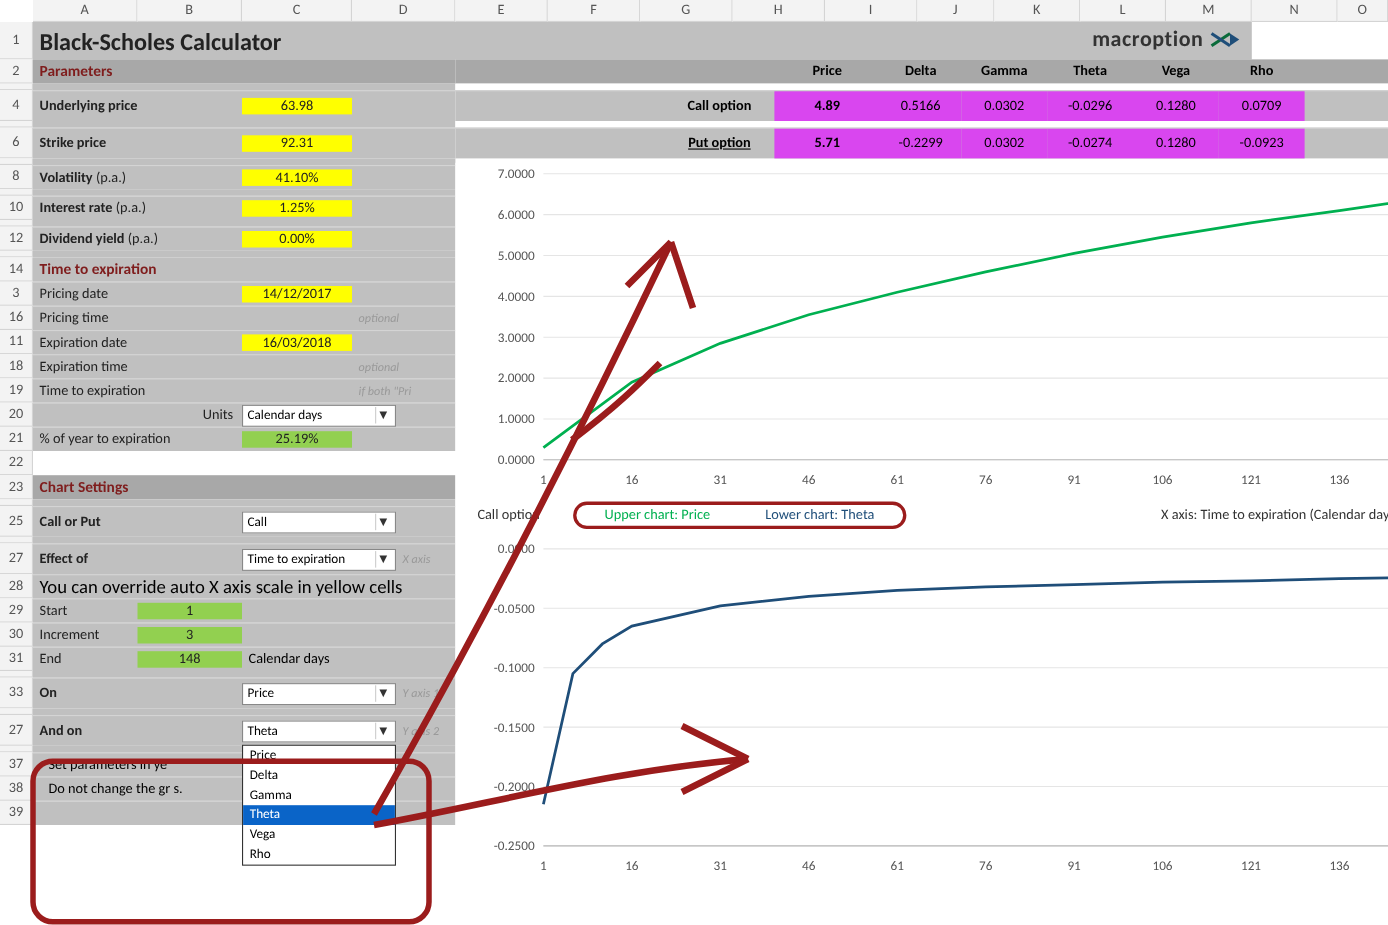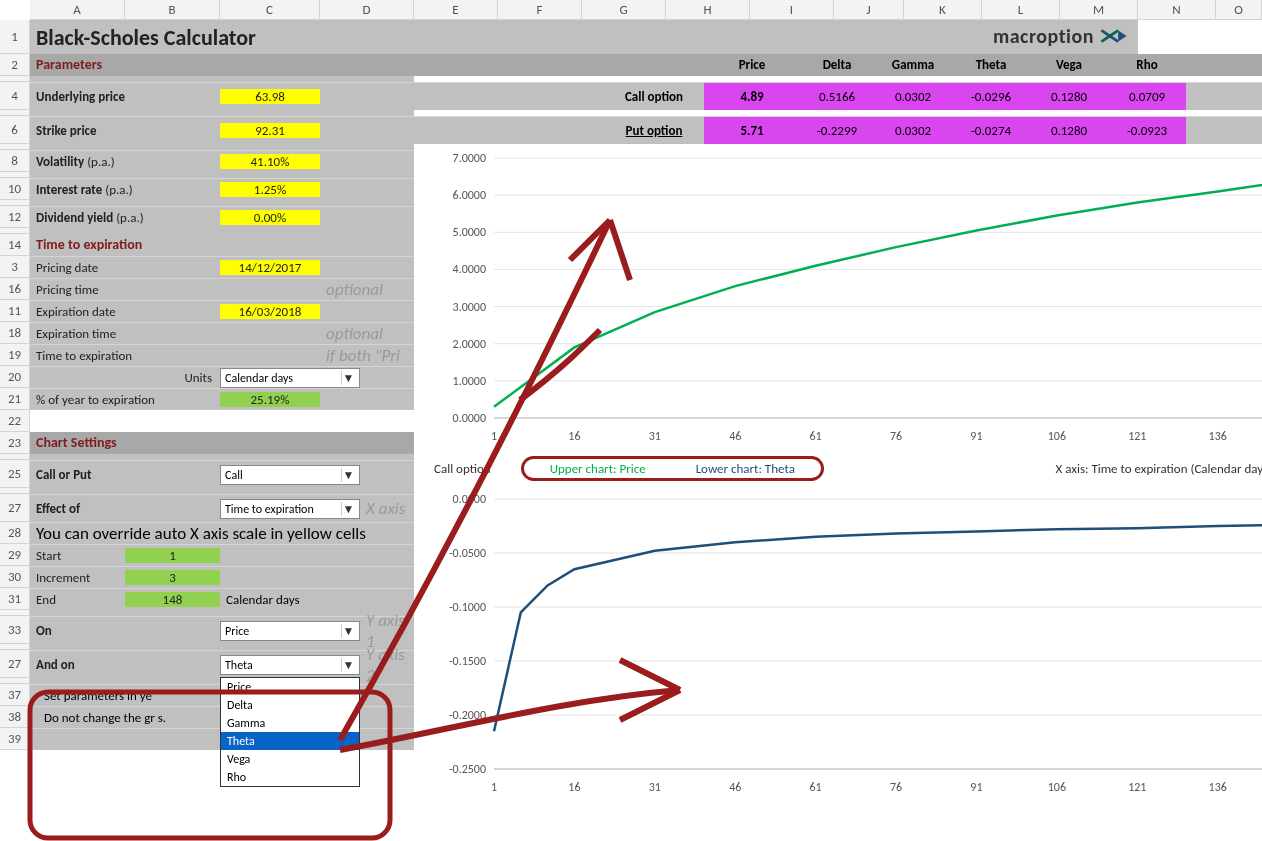--- a/index.html
+++ b/index.html
@@ -24,21 +24,21 @@
 
   .left-panel { position: absolute; top: 34px; left: 0; width: 384px; }
   .row-cell { height: 22px; display: flex; align-items: center; background: #c0c0c0; border-top: 1px solid #d4d4d4; }
   .row-cell.h28 { height: 28px; }
   .row-cell.h6 { height: 6px; border: none; }
   .label { flex: 0 0 190px; padding-left: 6px; font-size: 13px; color: #222; }
   .label b { font-weight: bold; }
   .valcell { flex: 0 0 100px; text-align: center; font-size: 13px; color: #222; }
   .yellow { background: #ffff00; }
   .green  { background: #92d050; }
-  .hint   { flex: 1; padding-left: 6px; color: #999; font-size: 17px; font-style: italic; }
+  .hint   { flex: 1; padding-left: 6px; color: #999; font-size: 11px; font-style: italic; }
   .blank-row { height: 22px; background: #fff; }
 
   .dropdown { display: inline-flex; align-items: center; justify-content: space-between; background: #fff; border: 1px solid #888; height: 20px; width: 140px; padding: 0 4px; font-size: 12px; cursor: pointer; }
   .dropdown .arrow { width: 14px; text-align: center; color: #333; border-left: 1px solid #ccc; }
 
   .right-panel { position: absolute; top: 34px; left: 384px; width: 878px; }
   .result-hdr { height: 22px; background: #a8a8a8; display: flex; }
   .rcell { text-align: center; font-weight: bold; font-size: 13px; line-height: 22px; }
   .result-row { height: 22px; background: #c0c0c0; display: flex; border-top: 1px solid #d4d4d4; }
   .result-row.h28 { height: 28px; line-height: 28px; }

